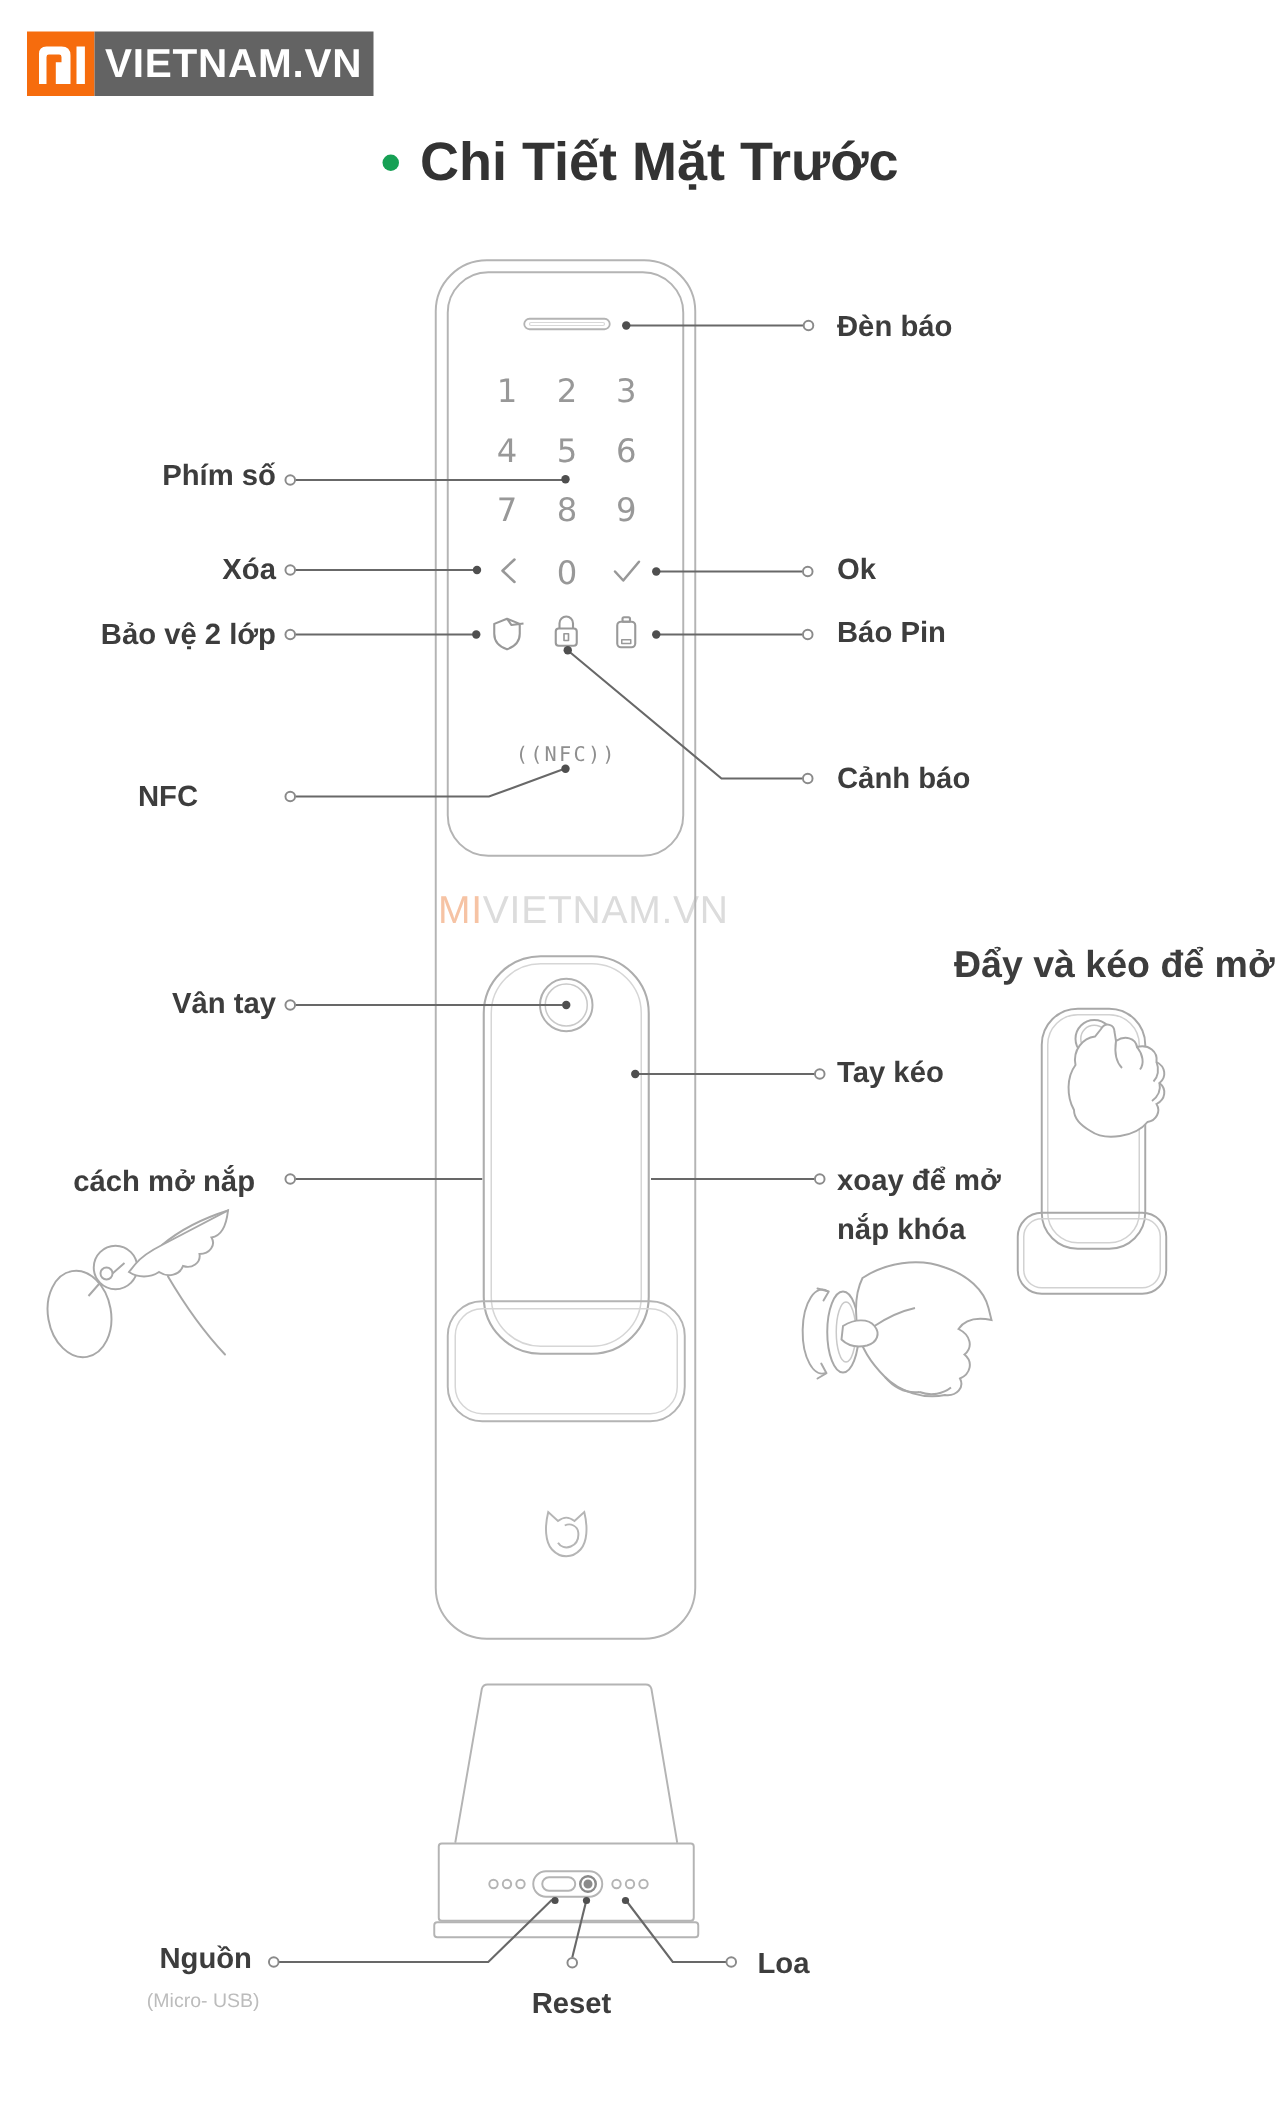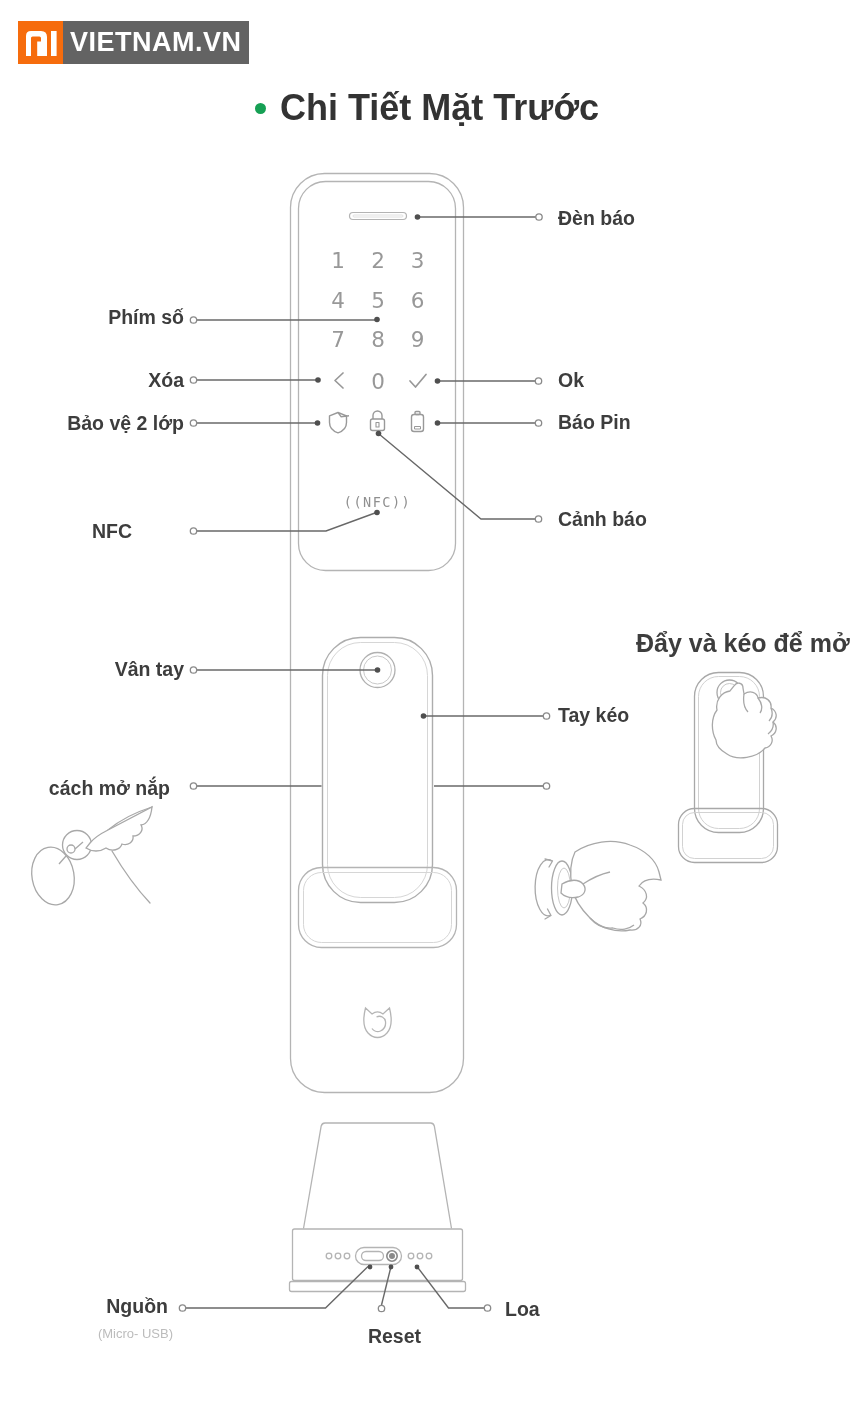--- a/index.html
+++ b/index.html
@@ -60,20 +60,23 @@
       </svg>
     </div>
     <div class="logo-site">VIETNAM.VN</div>
   </div>
 
   <div class="title">
     <span class="bullet"></span>
     <span>Chi Tiết Mặt Trước</span>
   </div>
 
+  <div class="watermark">
+    <span class="wm-mi">MI</span><span>VIETNAM.VN</span>
+  </div>
 
   <svg class="diagram" width="850" height="1406" viewBox="0 0 850 1406">
 
     <g stroke="#b4b4b4" stroke-width="1.3" fill="none">
       <rect x="290.5" y="173.5" width="173" height="919" rx="34"></rect>
       <rect x="298.5" y="181.5" width="157" height="389" rx="27"></rect>
     </g>
 
     <g stroke="#b4b4b4" fill="none">
       <rect x="349.5" y="212.5" width="57" height="7" rx="3.5" stroke-width="1.2"></rect>
@@ -245,18 +248,22 @@
   <div class="label left-col" style="left:40px;  top:368px; width:144px;">Xóa</div>
   <div class="label" style="left:558px; top:368px;">Ok</div>
   <div class="label left-col" style="left:20px;  top:411px; width:164px;">Bảo vệ 2 lớp</div>
   <div class="label" style="left:558px; top:410px;">Báo Pin</div>
   <div class="label left-col" style="left:40px;  top:519px; width:144px;text-align:center;">NFC</div>
   <div class="label" style="left:558px; top:507px;">Cảnh báo</div>
   <div class="label left-col" style="left:40px;  top:657px; width:144px;">Vân tay</div>
   <div class="label" style="left:636px; top:631px; font-size:25px;">Đẩy và kéo để mở</div>
   <div class="label" style="left:558px; top:703px;">Tay kéo</div>
   <div class="label left-col" style="left:14px;  top:776px; width:156px;">cách mở nắp</div>
+  <div class="label two-line" style="left:558px; top:771px;">
+    <div>xoay để mở</div>
+    <div>nắp khóa</div>
+  </div>
   <div class="label left-col" style="left:58px;  top:1294px; width:110px;">Nguồn</div>
   <div class="sub" style="left:30px;  top:1326px; width:143px;">(Micro- USB)</div>
-  <div class="label center" style="left:341px; top:1324px; width:80px;text-align:right;">Reset</div>
+  <div class="label center" style="left:341px; top:1324px; width:80px;">Reset</div>
   <div class="label" style="left:505px; top:1297px;">Loa</div>
 
 </div>
 
 </body></html>

